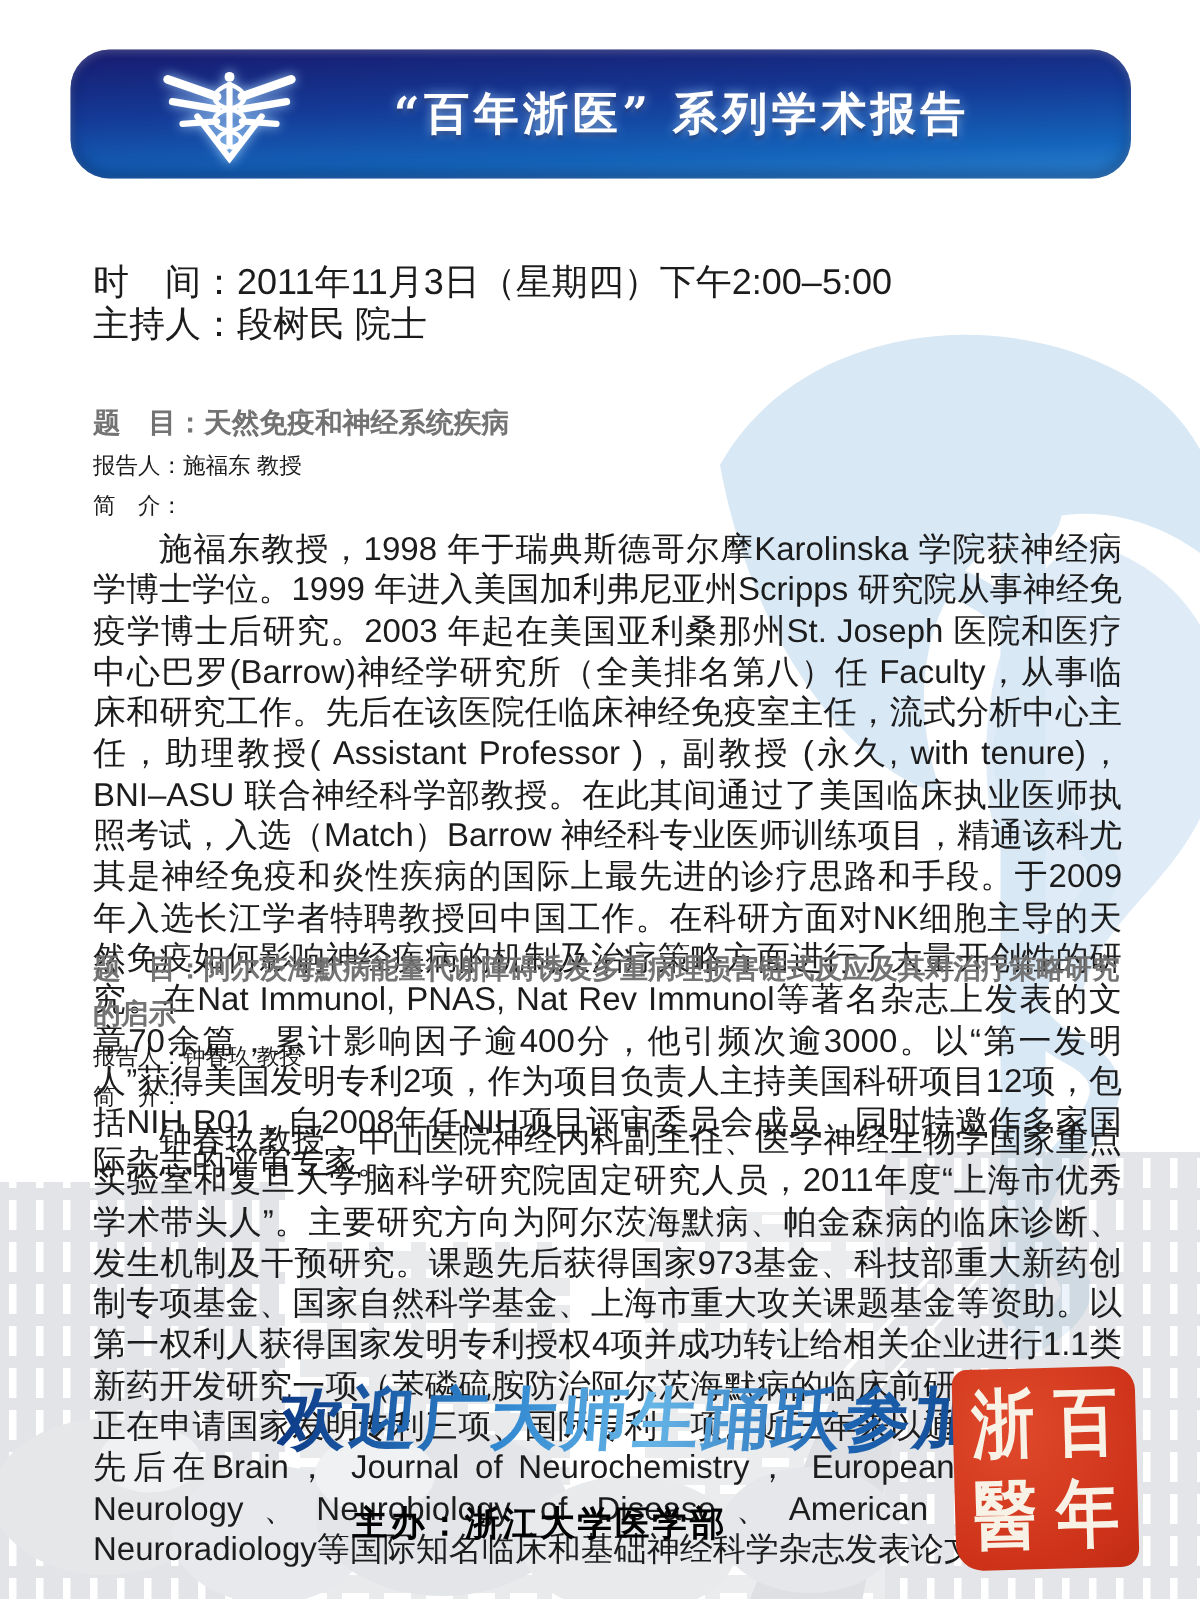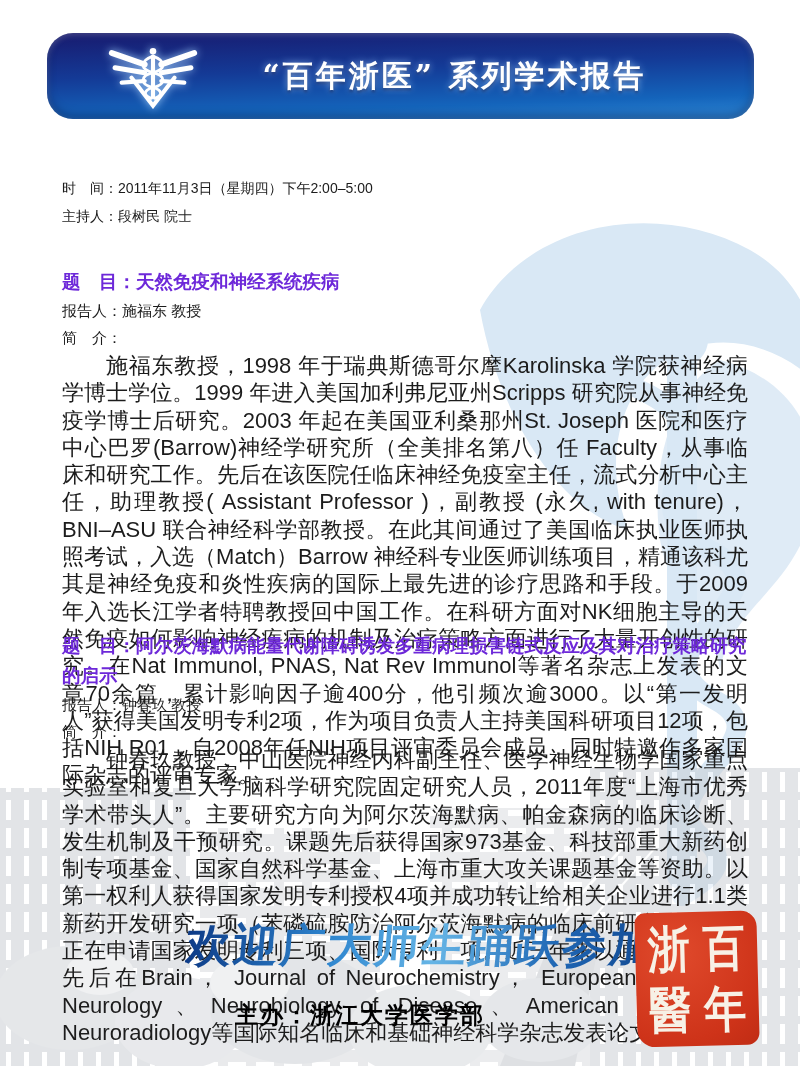--- a/index.html
+++ b/index.html
@@ -29,27 +29,27 @@
   .banner-logo { margin-left:56px; width:100px; height:66px; flex:0 0 auto;
     filter:drop-shadow(0 0 4px rgba(170,215,255,.9)); }
   .banner-title {
     flex:1; text-align:center; margin-right:48px; white-space:nowrap;
     color:#ffffff; font-family:"DejaVu Serif","Liberation Serif",serif;
     font-weight:bold; font-size:30px; letter-spacing:3px;
     text-shadow:0 0 7px rgba(160,205,255,.85), 0 2px 3px rgba(0,0,40,.55);
   }
   
   .info { position:absolute; left:62px; top:175px; z-index:2;
-    font-size:14px; line-height:27.5px; }
+    font-size:24px; line-height:27.5px; }
   .info-row span { white-space:pre; }
   
   .section { position:absolute; left:62px; width:686px; z-index:2; }
   .sec1 { top:267px; }
   .sec2 { top:631px; }
-  .sec-title-row { color:#6d28d9; font-weight:bold; font-size:18.5px; line-height:30px; }
+  .sec-title-row { color:#737373; font-weight:bold; font-size:18.5px; line-height:30px; }
   .sec-line { font-size:15px; line-height:27px; }
   .bio {
     margin:1px 0 0 0; text-align:justify; text-indent:2em;
     font-size:22px; line-height:27.3px;
   }
   
   .welcome {
     position:absolute; left:186px; top:916px; z-index:2; white-space:nowrap;
     font-family:"DejaVu Serif","Liberation Serif",serif; font-weight:bold;
     font-size:45px; letter-spacing:2px; transform:skewX(-5deg);

